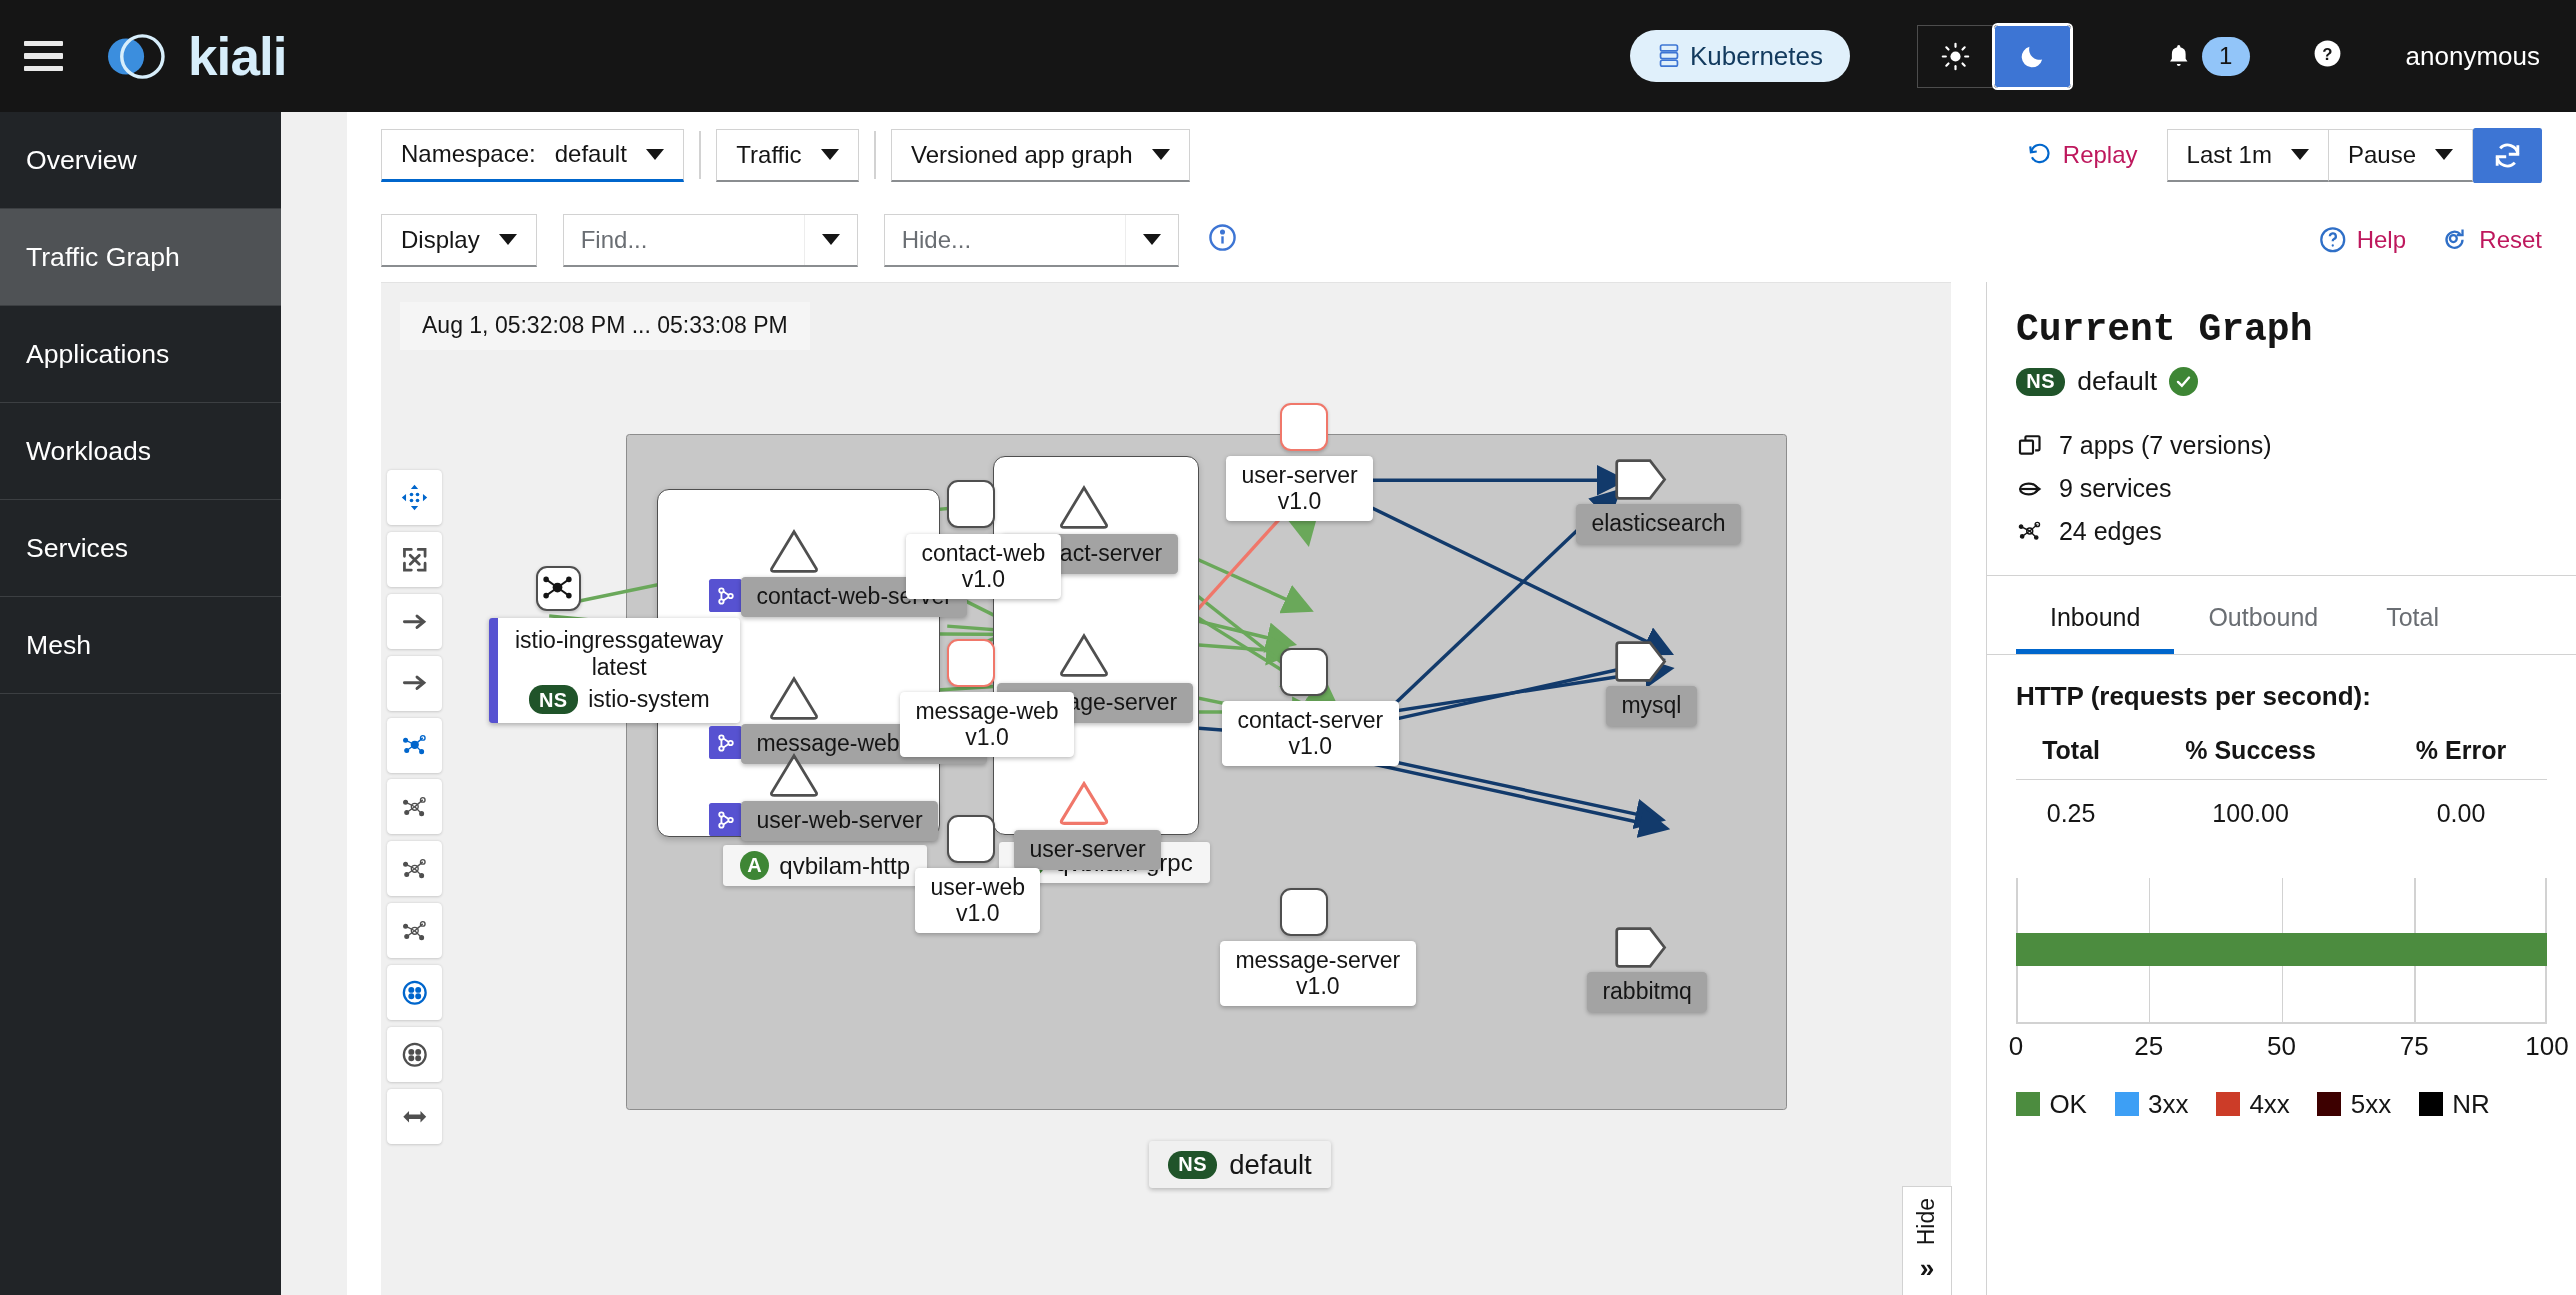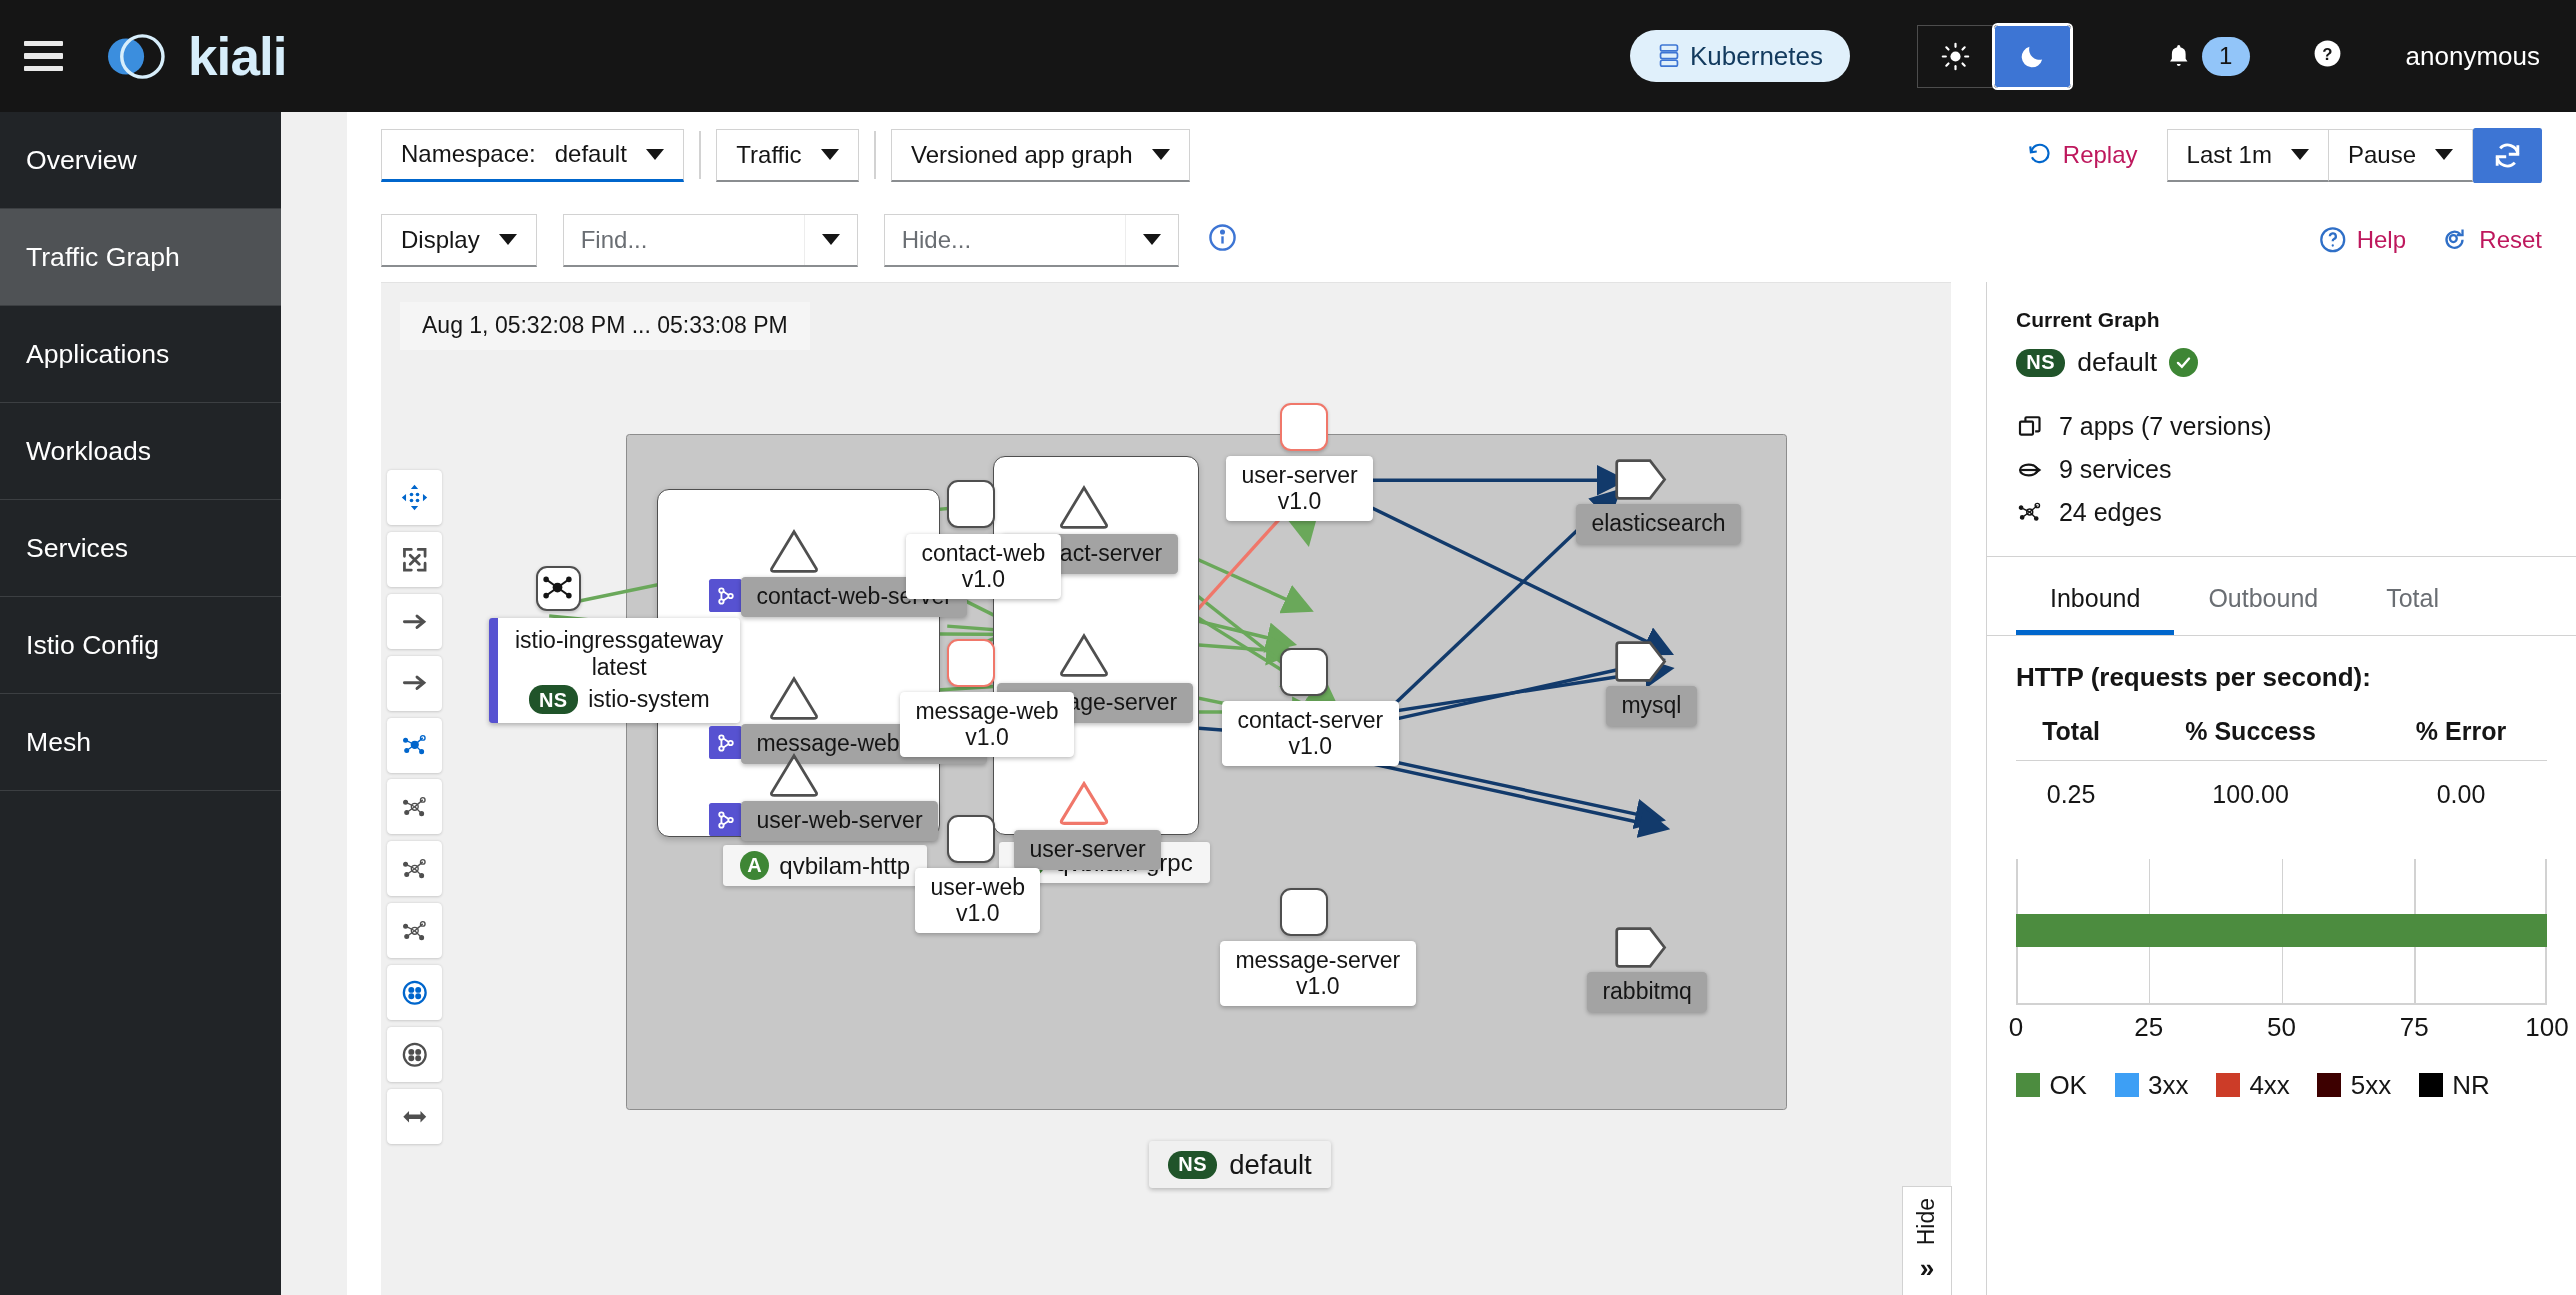--- a/index.html
+++ b/index.html
@@ -168,21 +168,21 @@
     background:#fff; border:0.9px solid #d2d2d2; display:flex; flex-direction:column;
     align-items:center; justify-content:center; gap:7.7px; cursor:pointer; z-index:8;
   }
   .hide-tab .vtxt { writing-mode:vertical-rl; transform:rotate(180deg); font-size:23px; }
 
   
   .side-panel {
     position:absolute; top:170px; left:1639px; width:590px; height:1014px;
     background:#fff; border-left:0.9px solid #d2d2d2; padding: 26px 29px 0 29px;
   }
-  .sp-title { font-size:21px; font-weight:700; margin-bottom:15.4px; }
+  .sp-title { font-size:38px; font-weight:700; margin-bottom:15.4px;font-family:Liberation Mono, monospace; }
   .sp-ns { display:flex; align-items:center; gap:12px; font-size:26.6px; margin-bottom:34px; }
   .chk { width:29px;height:29px;border-radius:50%;background:#3e8635;display:flex;align-items:center;justify-content:center; }
   .sp-stat { display:flex; align-items:center; gap:15.4px; font-size:25px; margin-bottom:13.7px; }
   .sp-sep { border-top:0.9px solid #d2d2d2; margin:29px -29px 0 -29px; }
   .tabs { display:flex; gap:0; margin-top:5.1px; }
   .tab { padding:22px 34px; font-size:25px; color:#6a6e73; cursor:pointer; position:relative; }
   .tab.active { color:#151515; }
   .tab.active::after { content:""; position:absolute; left:0; right:0; bottom:0; height:5.1px; background:#0066cc; }
   .tabs-rule { border-bottom:0.9px solid #d2d2d2; margin:0 -29px; }
   .http-h { font-size:26px; font-weight:700; margin:26px 0 19px; }
@@ -281,23 +281,20 @@
       <span>Traffic Graph</span>
     </div>
   <div class="nav-item">
       <span>Applications</span>
     </div>
   <div class="nav-item">
       <span>Workloads</span>
     </div>
   <div class="nav-item">
       <span>Services</span>
-    </div>
-  <div class="nav-item">
-      <span>Istio Config</span>
     </div>
   <div class="nav-item">
       <span>Mesh</span>
     </div>
 </div>
 
 <div class="main">
 
   <div class="toolbar1">
     <div class="ctl accent">

